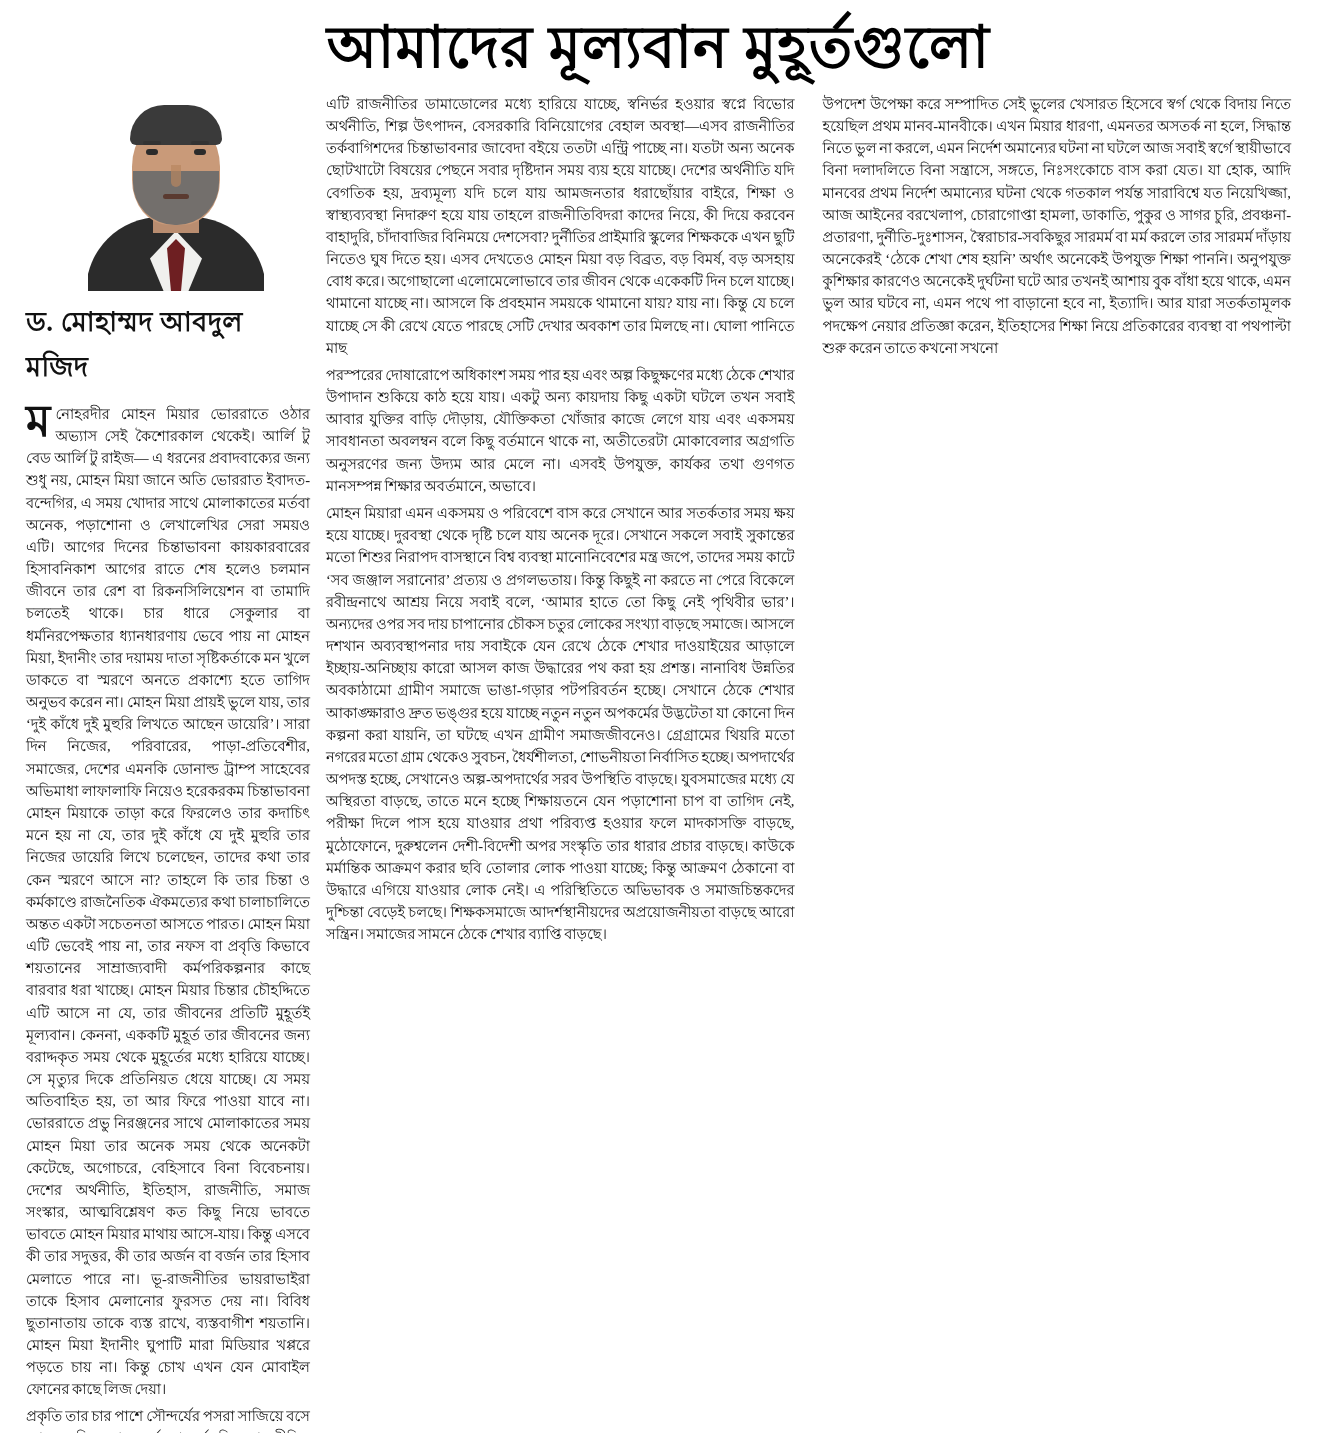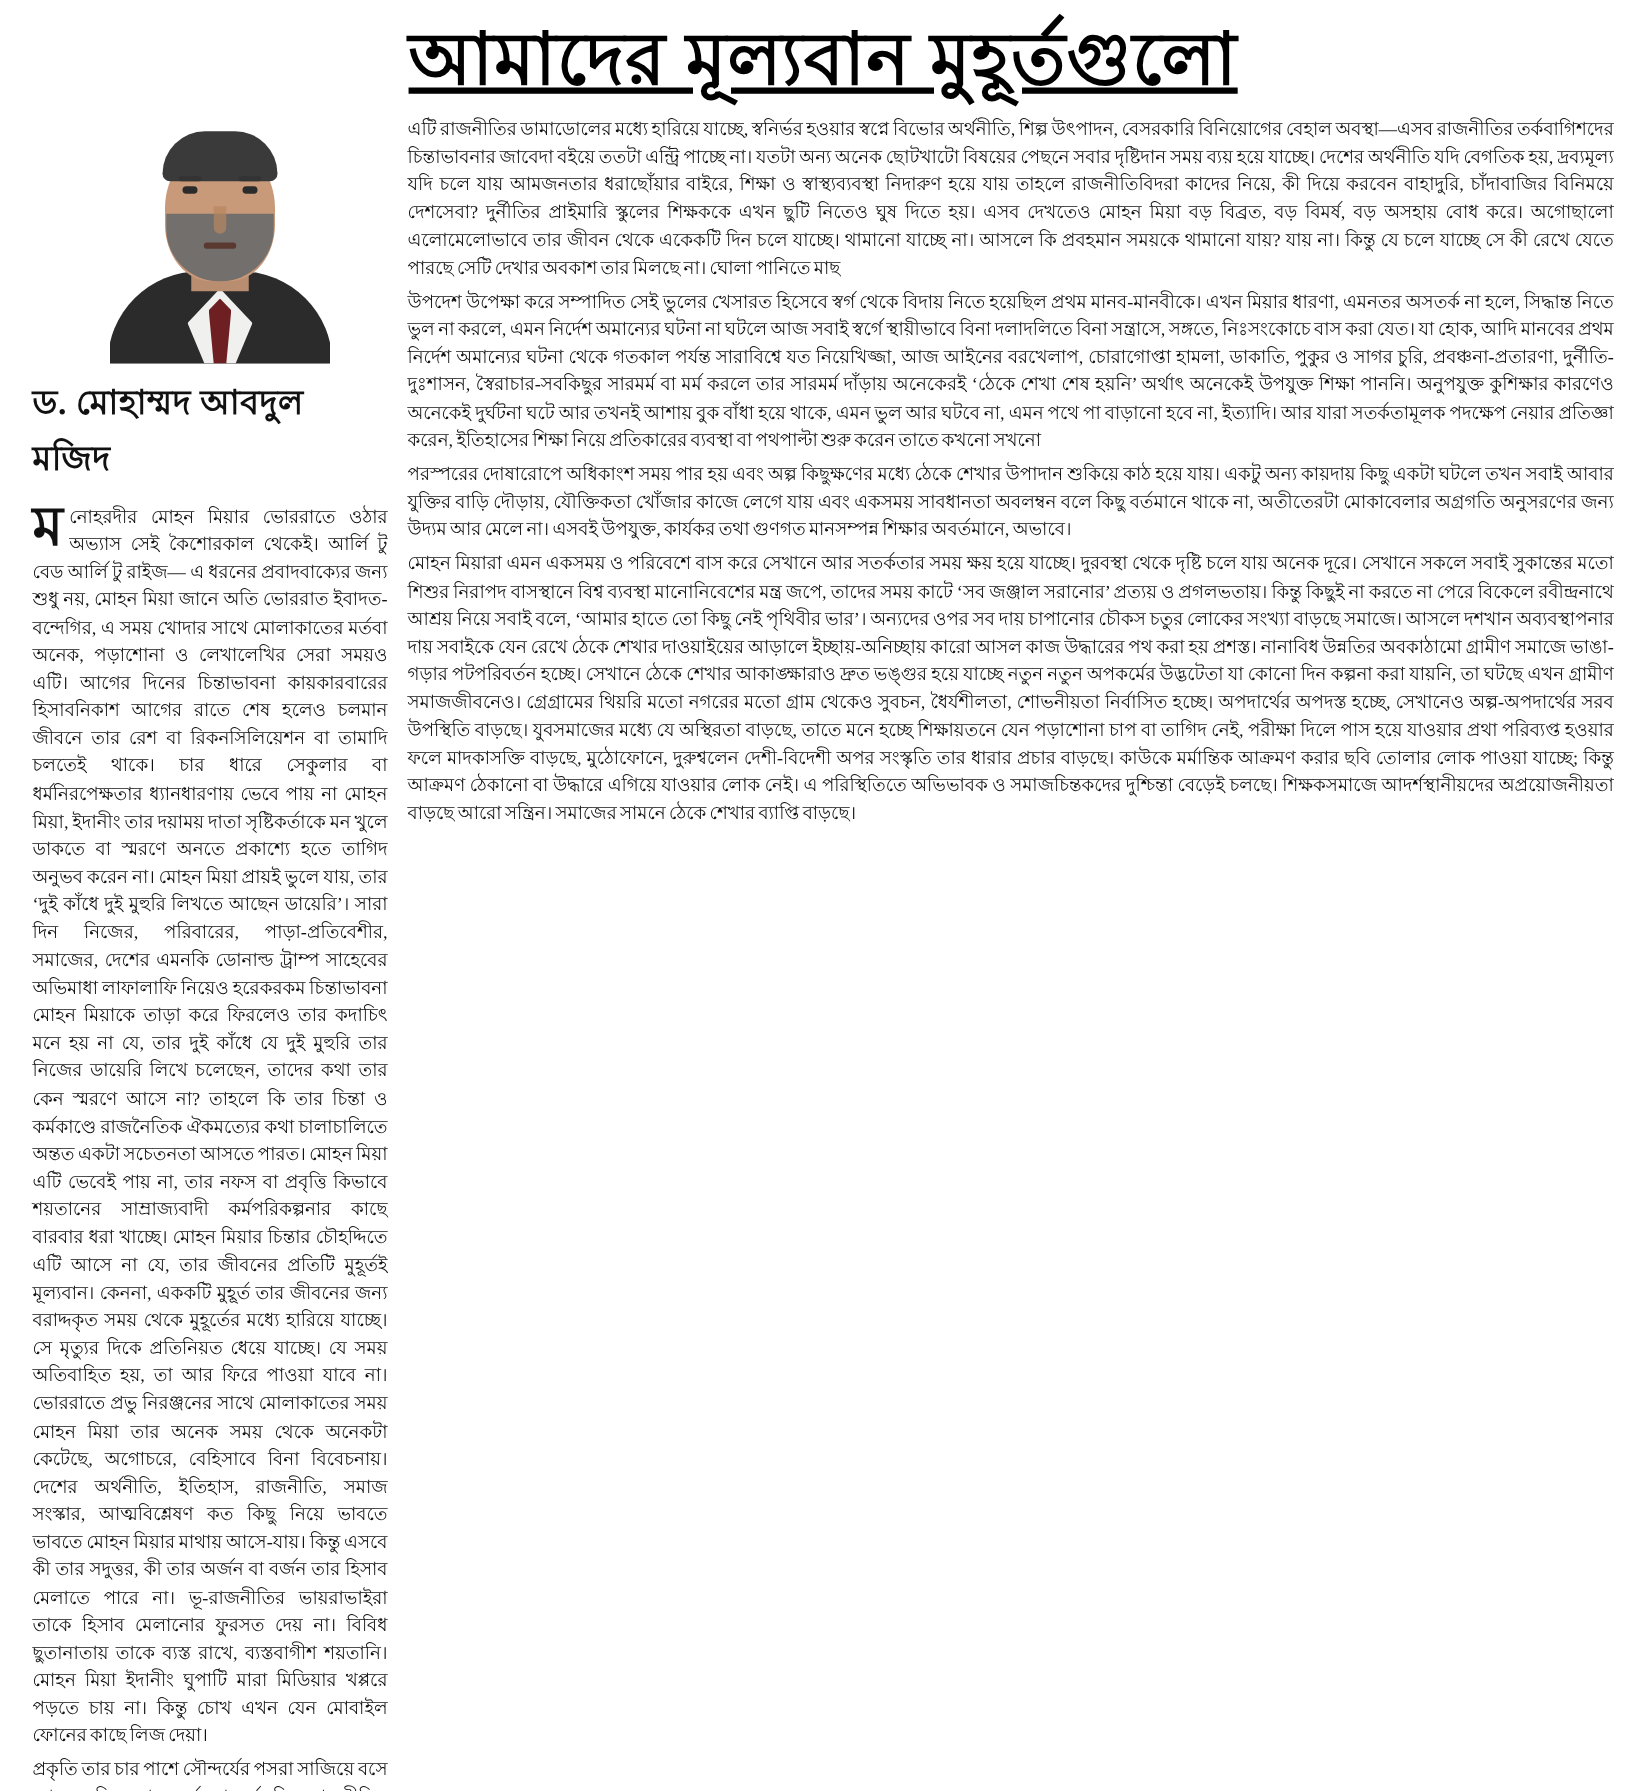--- a/index.html
+++ b/index.html
@@ -24,21 +24,20 @@
   
   .headline {
     text-align: center;
     font-family: "Liberation Serif", "DejaVu Serif", serif;
     font-size: 58px;
     font-weight: bold;
     letter-spacing: 1px;
     line-height: 1.05;
     margin: 4px 0 14px 0;
     color: #000;
-    text-decoration: underline;
   }
   
   .top-area {
     display: flex;
     align-items: flex-start;
     gap: 0px;
   }
   .author-col {
     width: 300px;
     flex: 0 0 300px;
@@ -130,21 +129,21 @@
     float: left;
     font-size: 44px;
     line-height: 34px;
     padding: 2px 5px 0 0;
     font-weight: bold;
   }
 
   .cols-3 {
     flex: 1 1 auto;
     display: grid;
-    grid-template-columns: 1fr;
+    grid-template-columns: 1fr 1fr;
     column-gap: 28px;
   }
   .col {
     font-size: 14.6px;
     line-height: 1.52;
     text-align: justify;
     word-spacing: -1px;
   }
   .col p { margin: 0 0 5px 0; }
 </style>

